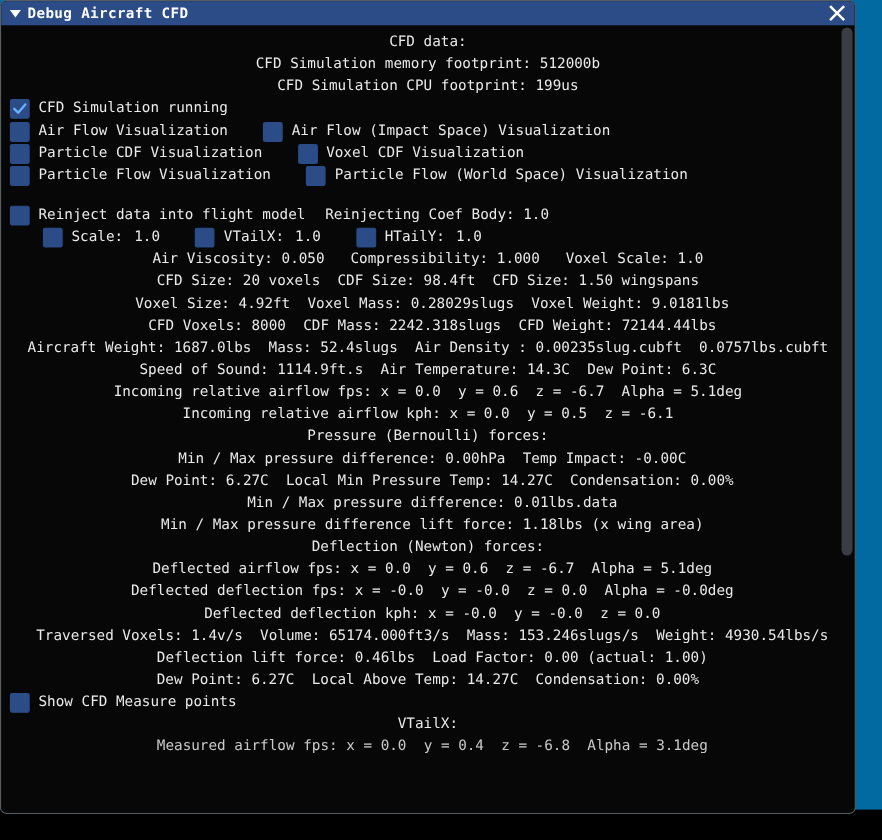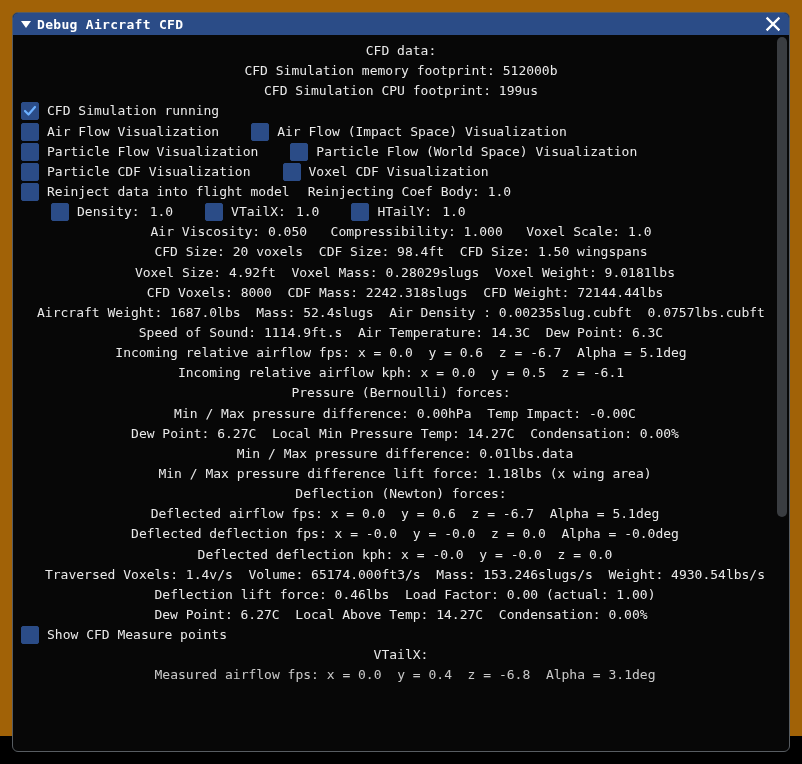--- a/index.html
+++ b/index.html
@@ -4,22 +4,21 @@
 <style>
   * { box-sizing: border-box; }
   html, body {
     margin: 0; padding: 0;
     width: 802px; height: 764px;
     background: #000;
     overflow: hidden;
   }
   .viewport {
     width: 802px; height: 736px;
-    padding: 12px;
-    background: #a16207;
+    background: #0369a1;
   }
   .window {
     width: 778px; height: 740px;
     border: 1px solid #575c61;
     border-radius: 6px;
     background: #070707;
     font-family: "Menlo", "Consolas", monospace;
     font-size: 13px;
     color: #eaeaea;
     overflow: hidden;
@@ -140,53 +139,53 @@
         <span class="sep"></span>
         <span class="checkbox">
           <span class="box"></span>
           <span>Air Flow (Impact Space) Visualization</span>
         </span>
       </div>
 
       <div class="row-inline">
         <span class="checkbox">
           <span class="box"></span>
+          <span>Particle CDF Visualization</span>
+        </span>
+        <span class="sep"></span>
+        <span class="checkbox">
+          <span class="box"></span>
+          <span>Voxel CDF Visualization</span>
+        </span>
+      </div>
+
+      <div class="row-inline">
+        <span class="checkbox">
+          <span class="box"></span>
           <span>Particle Flow Visualization</span>
         </span>
         <span class="sep"></span>
         <span class="checkbox">
           <span class="box"></span>
           <span>Particle Flow (World Space) Visualization</span>
         </span>
       </div>
 
       <div class="row-inline">
         <span class="checkbox">
           <span class="box"></span>
-          <span>Particle CDF Visualization</span>
-        </span>
-        <span class="sep"></span>
-        <span class="checkbox">
-          <span class="box"></span>
-          <span>Voxel CDF Visualization</span>
-        </span>
-      </div>
-
-      <div class="row-inline">
-        <span class="checkbox">
-          <span class="box"></span>
           <span>Reinject data into flight model</span>
         </span>
-        <span style="margin-left:4px;">Reinjecting Coef Body: 1.0</span>
+        <span style="margin-left:4px;margin-top:16px;">Reinjecting Coef Body: 1.0</span>
       </div>
 
       <div class="row-inline indent2">
         <span class="checkbox">
           <span class="input-box"></span>
-          <span>Density:</span>
+          <span>Scale:</span>
           <span style="margin-left:10px;">1.0</span>
         </span>
         <span class="sep"></span>
         <span class="checkbox">
           <span class="input-box"></span>
           <span>VTailX:</span>
           <span style="margin-left:10px;">1.0</span>
         </span>
         <span class="sep"></span>
         <span class="checkbox">

